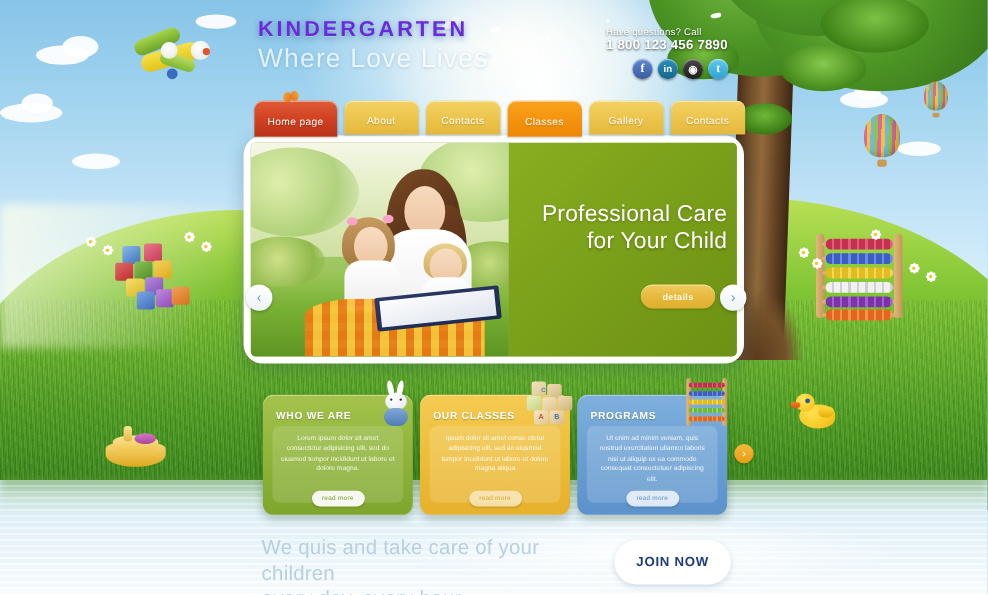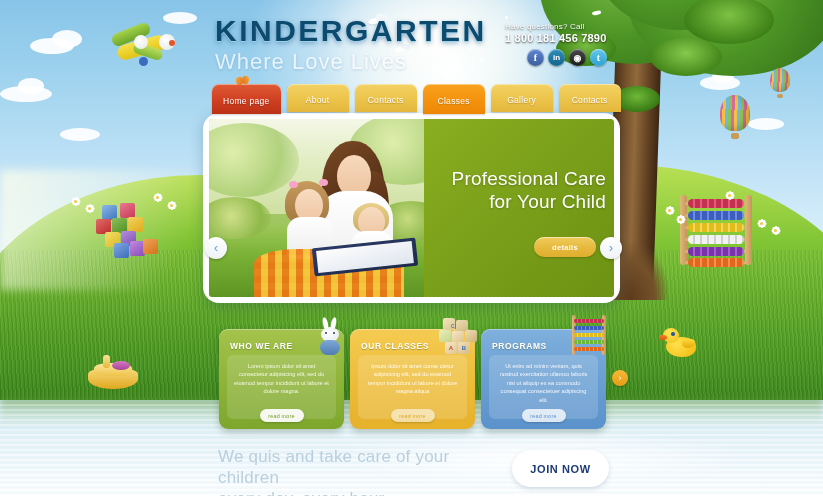--- a/index.html
+++ b/index.html
@@ -85,21 +85,21 @@
   .tree-canopy{
     position:absolute; border-radius:50%;
     background:radial-gradient(circle at 40% 35%, #7fc04a 0%, #4e9626 45%, #2f6b16 100%);
   }
   .leafy{ position:absolute; border-radius:50%; }
 
   
   .header { position:absolute; left:0; top:0; width:823px; height:120px; z-index:40; }
   .logo { position:absolute; left:215px; top:14px; }
   .logo-main{
-    font-size:30px; font-weight:bold; letter-spacing:2.5px; color:#0c4a6e;
+    font-size:18px; font-weight:bold; letter-spacing:2.5px; color:#6d28d9;
     text-shadow:0 1px 0 #9fd0ea, 0 2px 5px rgba(30,90,140,.55);
   }
   .logo-sub{
     font-size:22px; color:#ffffff; opacity:.72; letter-spacing:1px; margin-top:1px;
     text-shadow:0 1px 3px rgba(40,100,150,.35);
   }
 
   .contact { position:absolute; left:505px; top:22px; width:125px; }
   .contact-label{ font-size:8px; color:#fdfdfd; text-shadow:0 1px 2px rgba(0,0,0,.6); letter-spacing:.2px; }
   .contact-phone{ font-size:11px; font-weight:bold; color:#ffffff; text-shadow:0 1px 2px rgba(0,0,0,.65); margin-top:1px; letter-spacing:.2px;}
@@ -480,21 +480,21 @@
   </div>
 
   <div class="header">
     <div class="logo">
       <div class="logo-main">KINDERGARTEN</div>
       <div class="logo-sub">Where Love Lives</div>
     </div>
 
     <div class="contact">
       <div class="contact-label">Have questions? Call</div>
-      <div class="contact-phone">1 800 181 456 7890</div>
+      <div class="contact-phone">1 800 123 456 7890</div>
     </div>
 
     <div class="socials">
       <div class="soc soc-fb">f</div>
       <div class="soc soc-in">in</div>
       <div class="soc soc-rd">◉</div>
       <div class="soc soc-tw">t</div>
     </div>
   </div>
 

